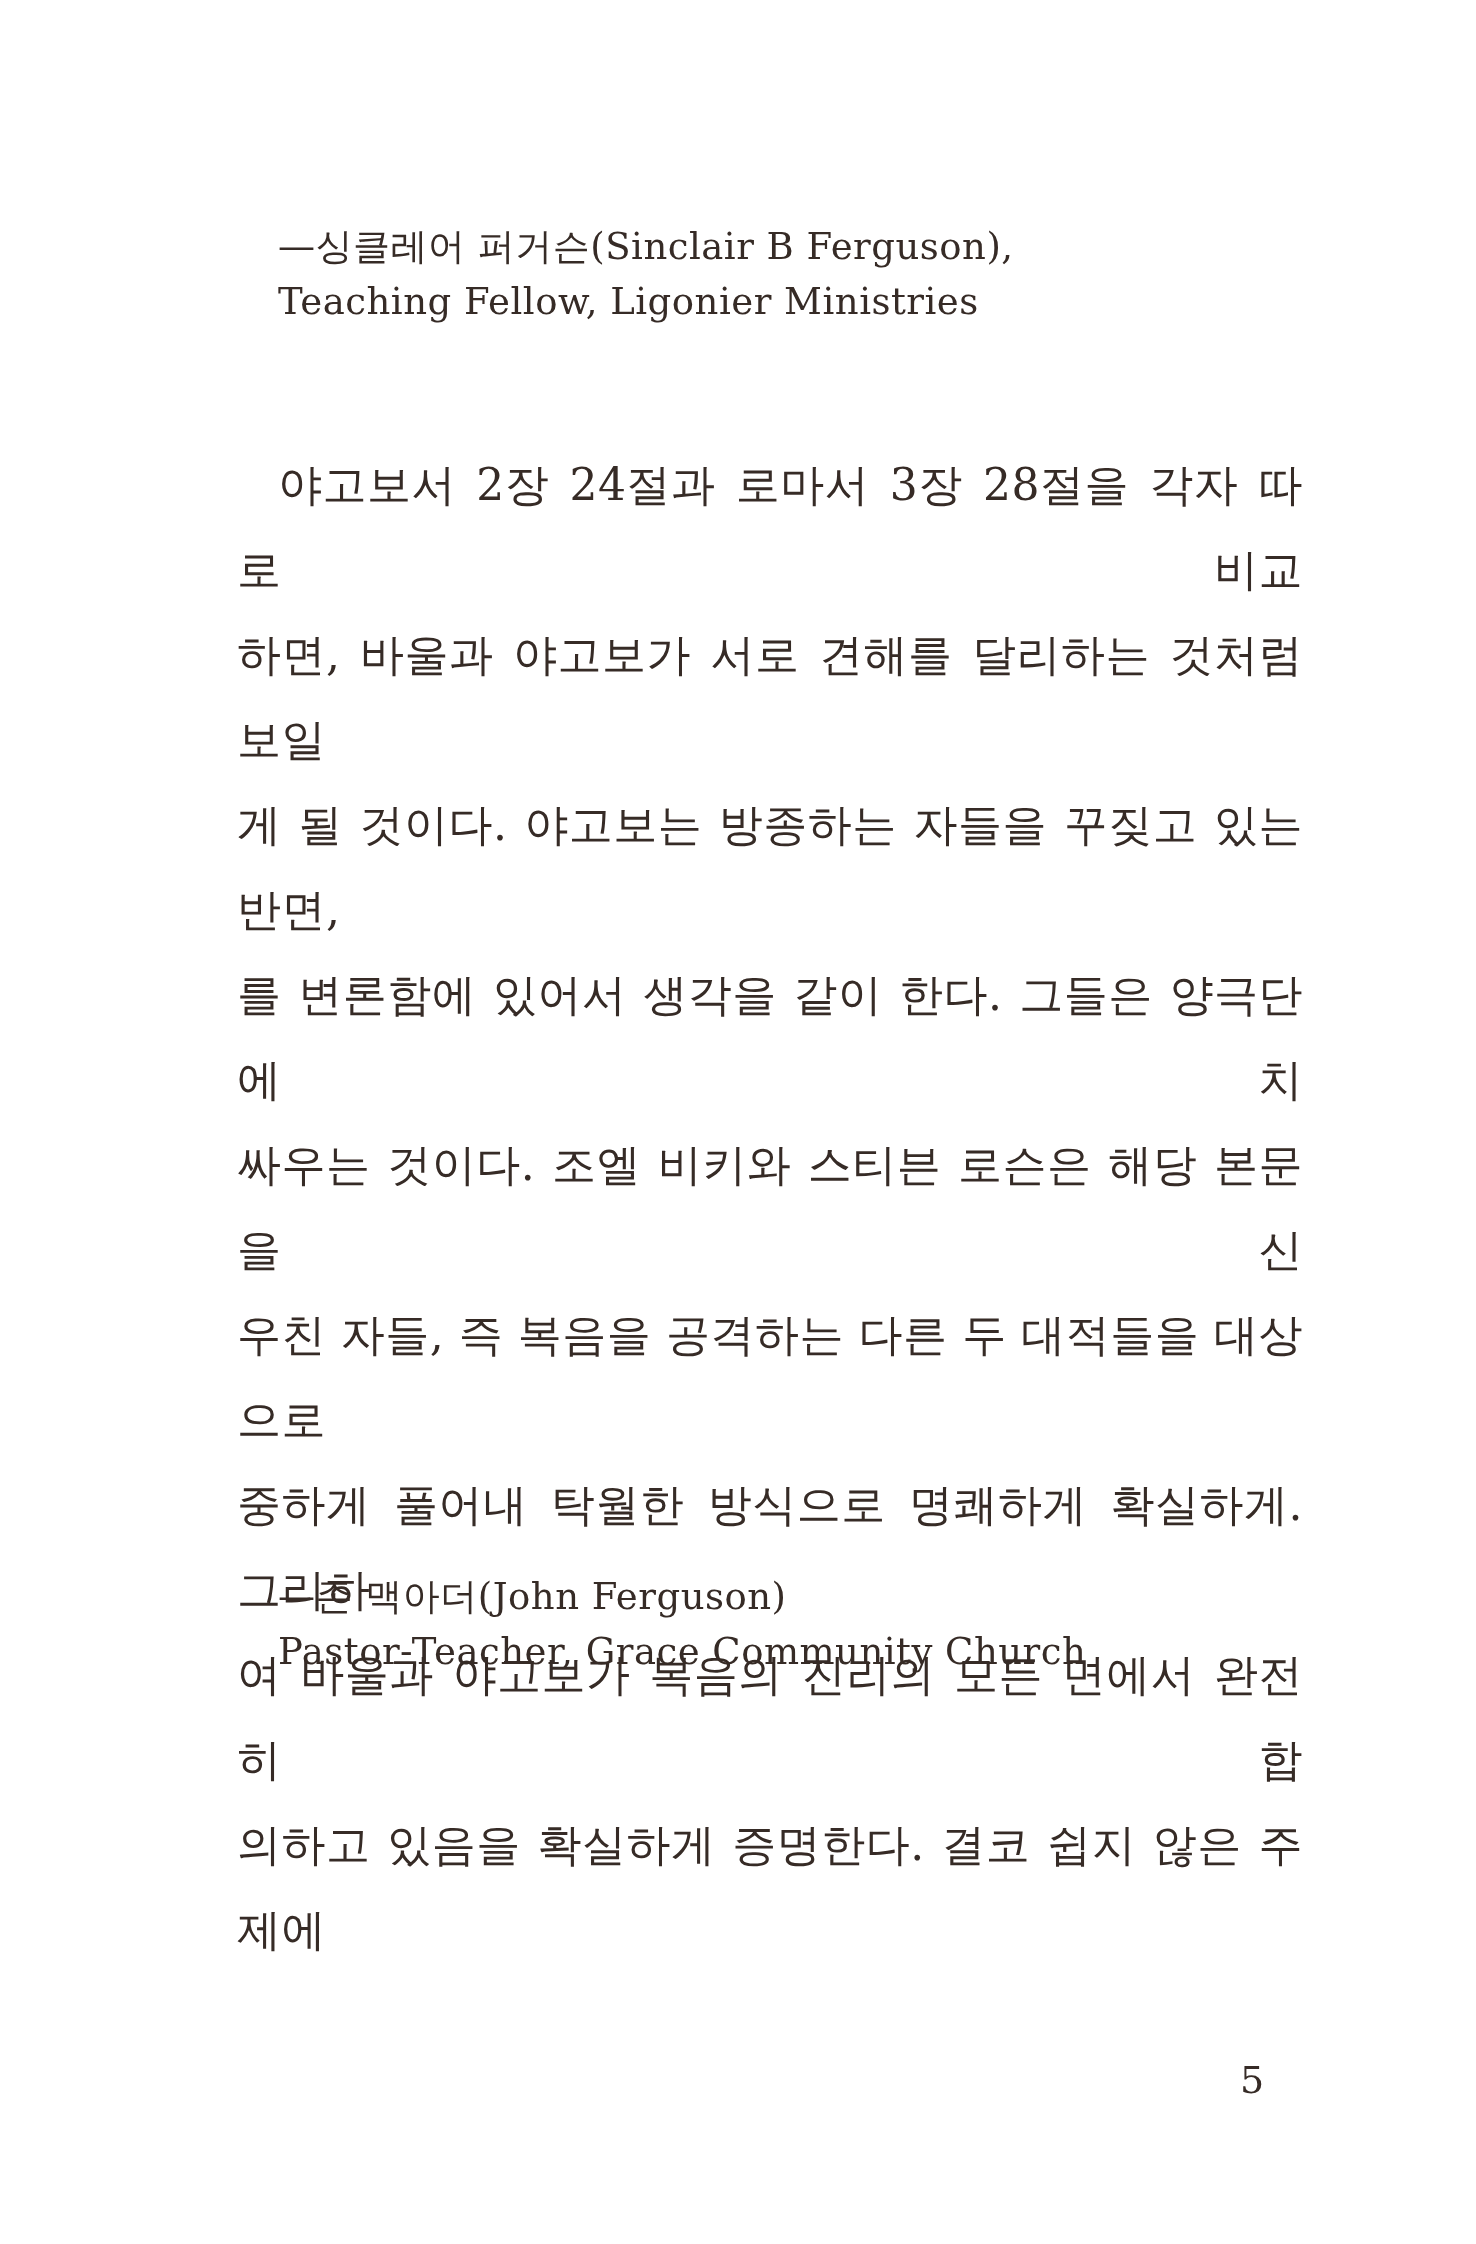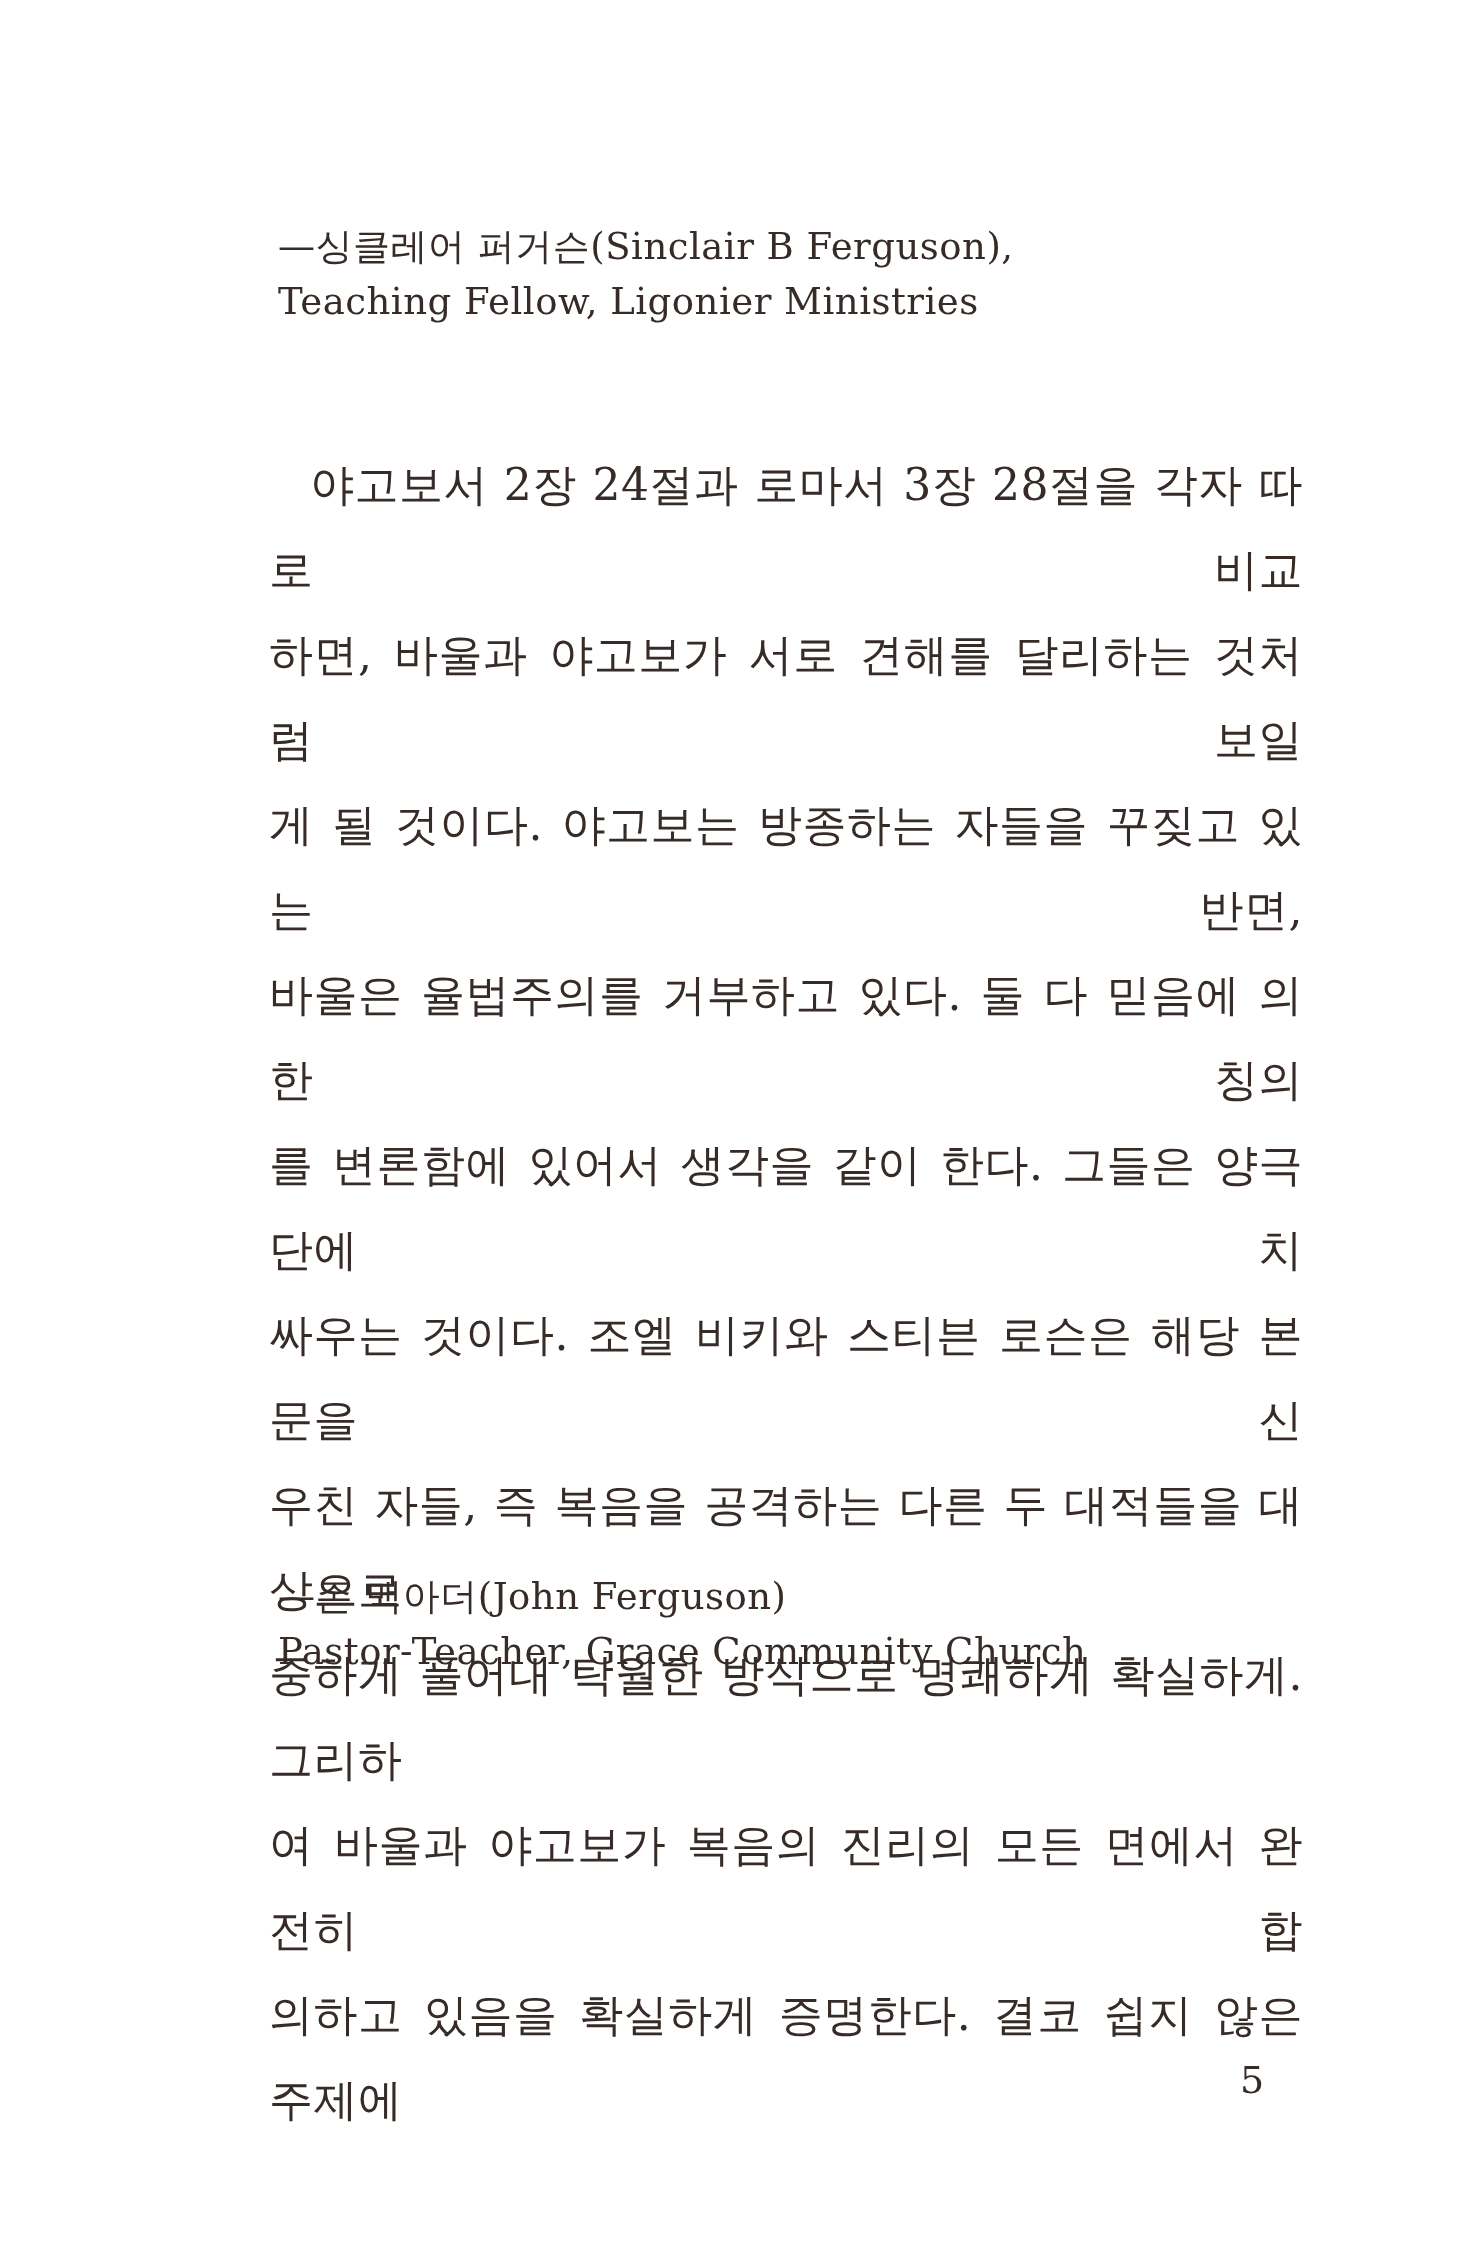--- a/index.html
+++ b/index.html
@@ -35,21 +35,20 @@
     width: 1066px;
     font-size: 44px;
     line-height: 85px;
     letter-spacing: 0.5px;
   }
   #paragraph-1 { top: 442px; }
   #paragraph-2 { top: 1796px; }
   .paragraph .line {
     text-align: justify;
     text-align-last: justify;
-    margin-left: 32px;
   }
   .paragraph .line:first-child {
     text-indent: 41px;
   }
   .paragraph.flush-last .line:last-child {
     text-align-last: left;
   }
   .page-number {
     position: absolute;
     left: 1240px;
@@ -65,21 +64,20 @@
 
   <div class="attribution" id="attribution-1">
       <div class="line">—싱클레어 퍼거슨(Sinclair B Ferguson),</div>
       <div class="line">Teaching Fellow, Ligonier Ministries</div>
     </div>
 
   <div class="paragraph flush-last" id="paragraph-1">
       <div class="line">야고보서 2장 24절과 로마서 3장 28절을 각자 따로 비교</div>
       <div class="line">하면, 바울과 야고보가 서로 견해를 달리하는 것처럼 보일</div>
       <div class="line">게 될 것이다. 야고보는 방종하는 자들을 꾸짖고 있는 반면,</div>
-      <div class="line">바울은 율법주의를 거부하고 있다. 둘 다 믿음에 의한 칭의</div>
       <div class="line">를 변론함에 있어서 생각을 같이 한다. 그들은 양극단에 치</div>
       <div class="line">싸우는 것이다. 조엘 비키와 스티븐 로슨은 해당 본문을 신</div>
       <div class="line">우친 자들, 즉 복음을 공격하는 다른 두 대적들을 대상으로</div>
       <div class="line">중하게 풀어내 탁월한 방식으로 명쾌하게 확실하게. 그리하</div>
       <div class="line">여 바울과 야고보가 복음의 진리의 모든 면에서 완전히 합</div>
       <div class="line">의하고 있음을 확실하게 증명한다. 결코 쉽지 않은 주제에</div>
     </div>
 
   <div class="attribution" id="attribution-2">
       <div class="line">—존 맥아더(John Ferguson)</div>

